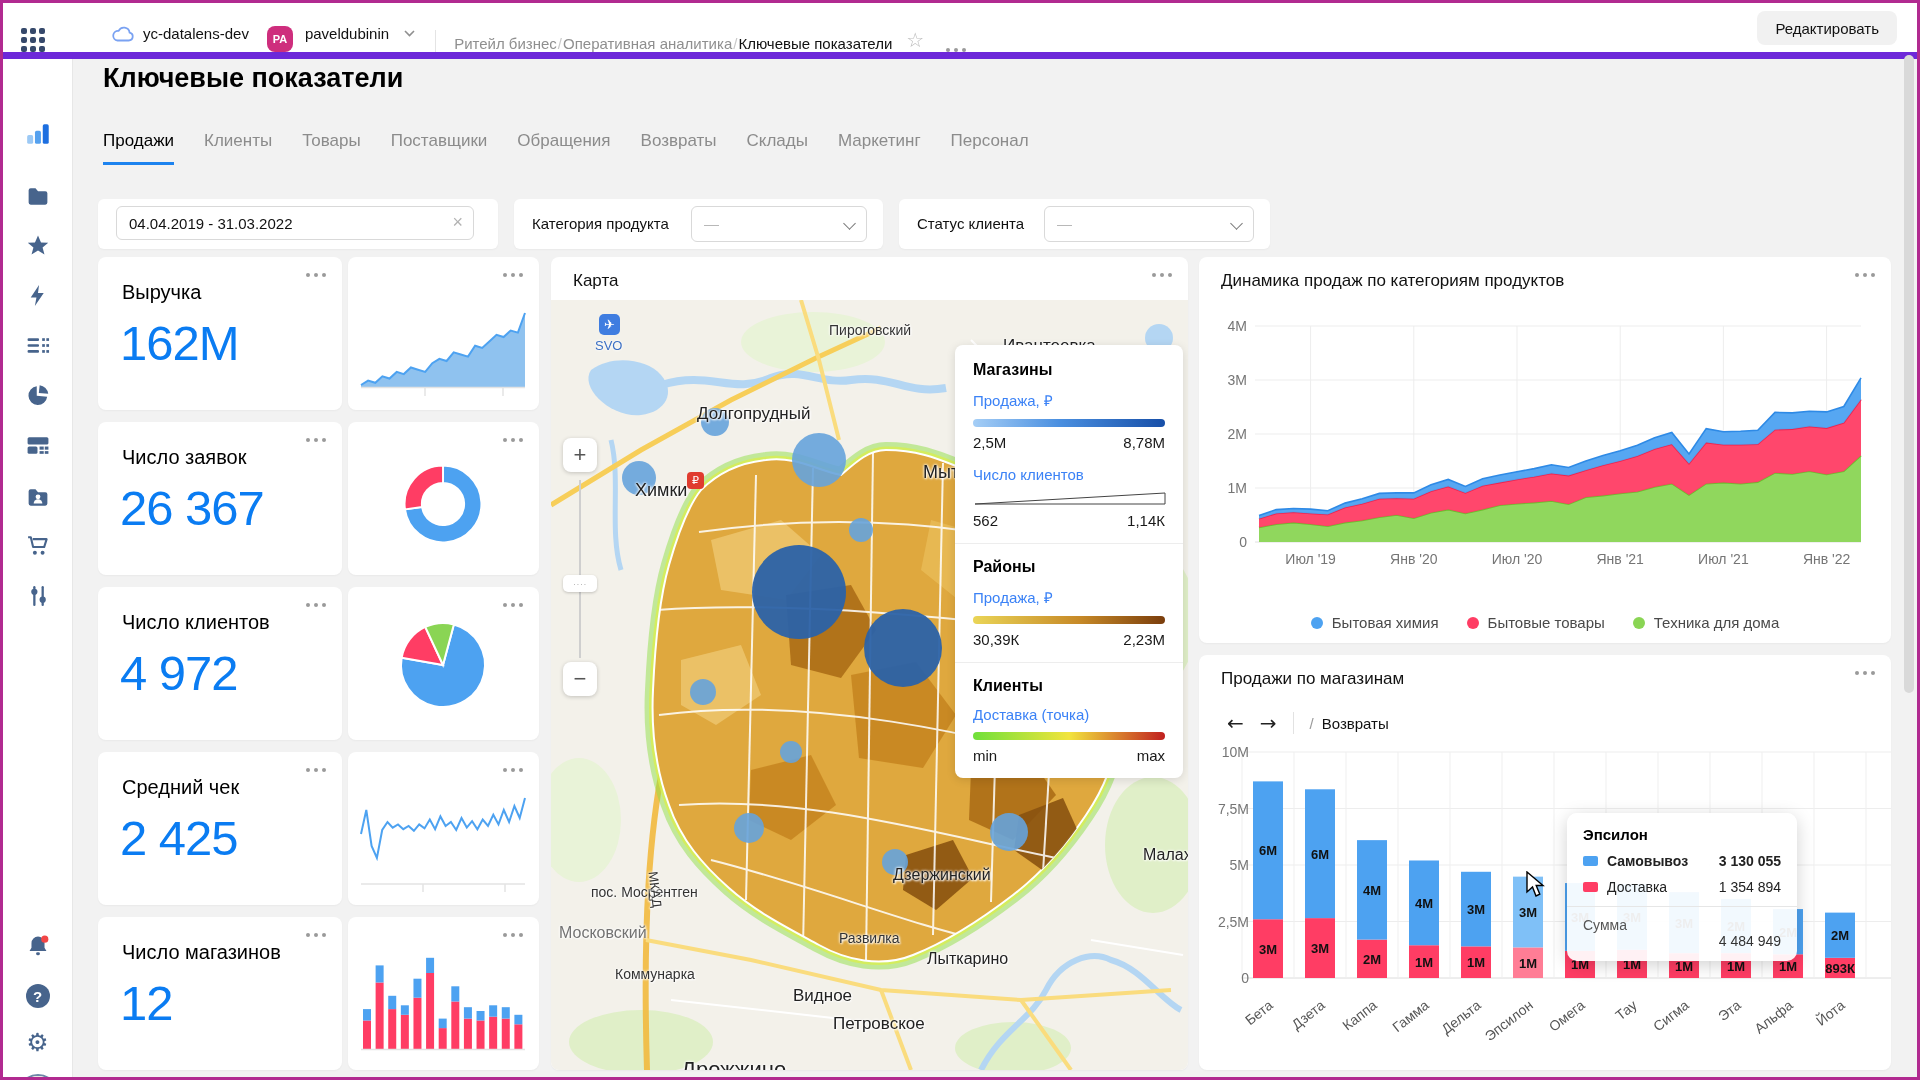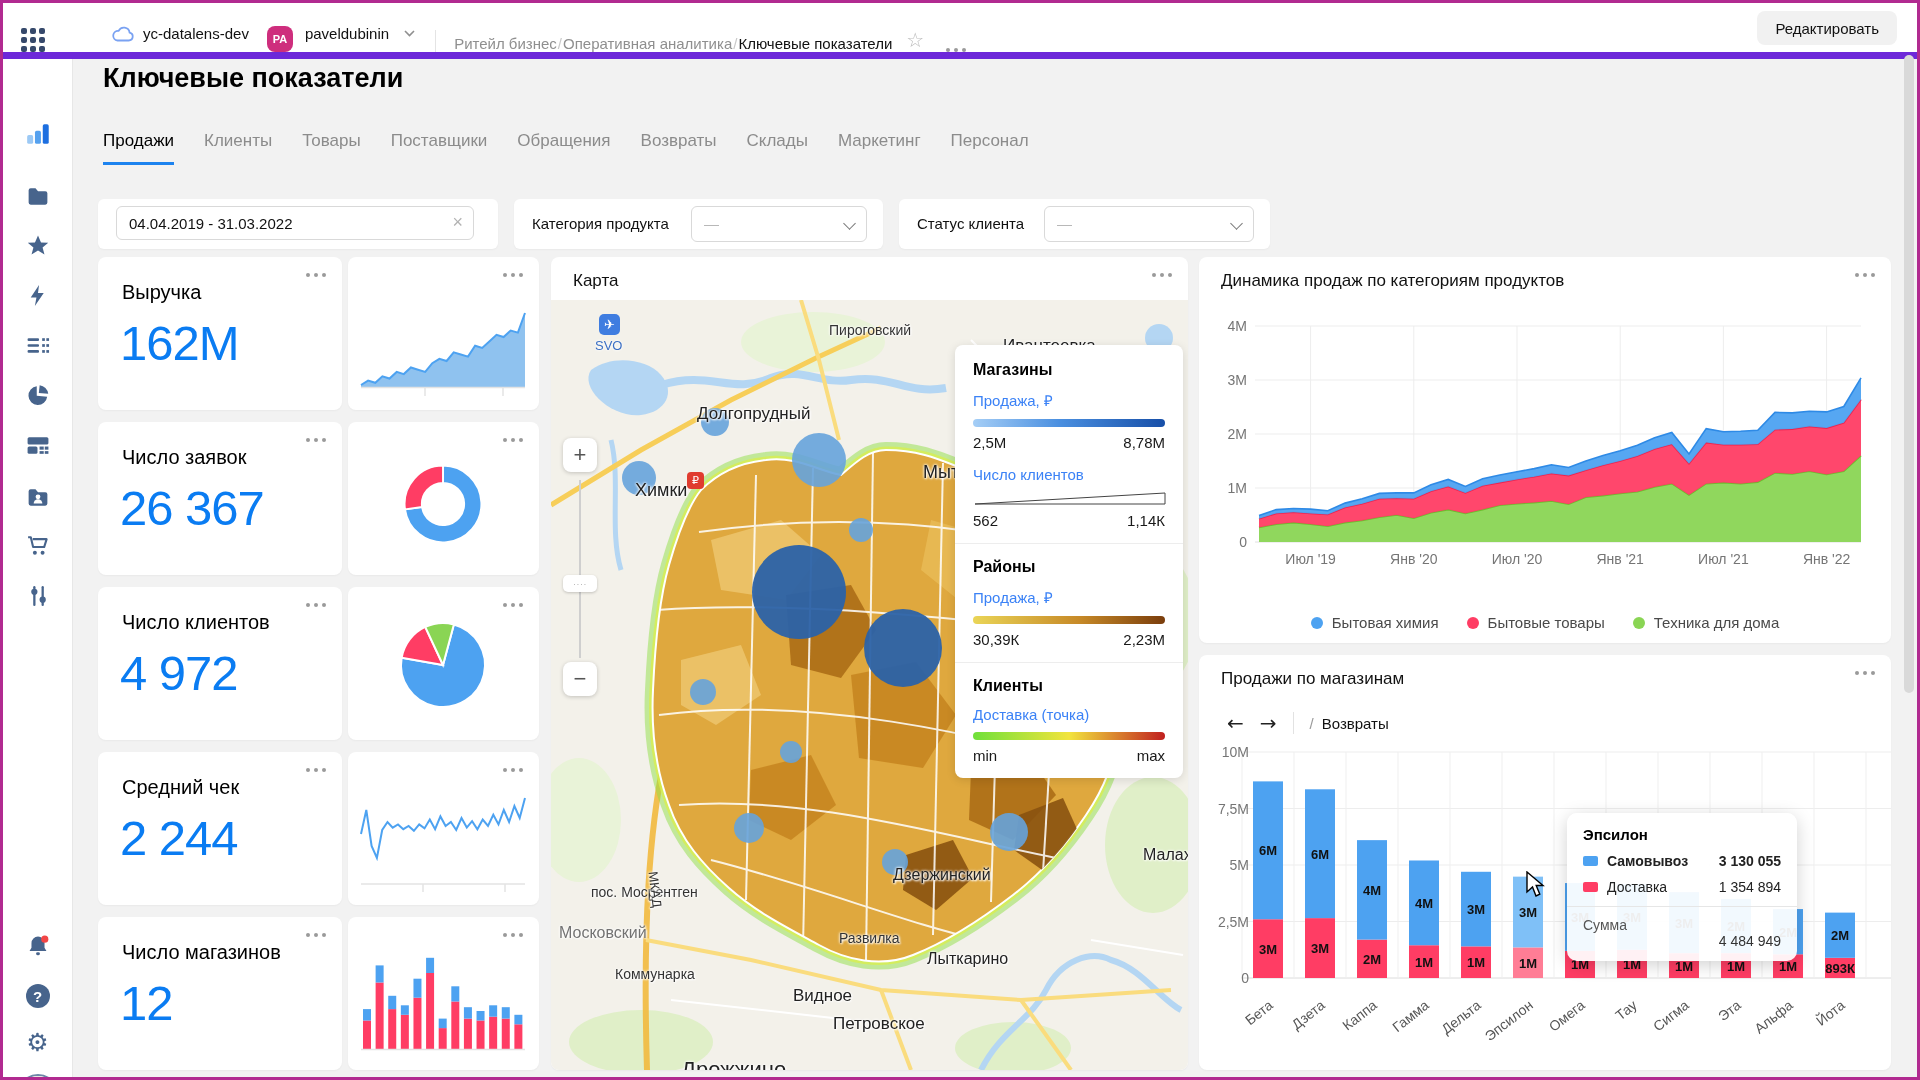--- a/index.html
+++ b/index.html
@@ -287,21 +287,21 @@
     <span class="kpiLabel">Число клиентов</span>
     <span class="kpiValue">4 972</span>
     <div class="dots cardDots">
         <i></i>
         <i></i>
         <i></i>
       </div>
   </div>
   <div class="card" style="left:95px;top:749px;width:244px;height:153px">
     <span class="kpiLabel">Средний чек</span>
-    <span class="kpiValue">2 244</span>
+    <span class="kpiValue">2 425</span>
     <div class="dots cardDots">
         <i></i>
         <i></i>
         <i></i>
       </div>
   </div>
   <div class="card" style="left:95px;top:914px;width:244px;height:153px">
     <span class="kpiLabel">Число магазинов</span>
     <span class="kpiValue">12</span>
     <div class="dots cardDots">

